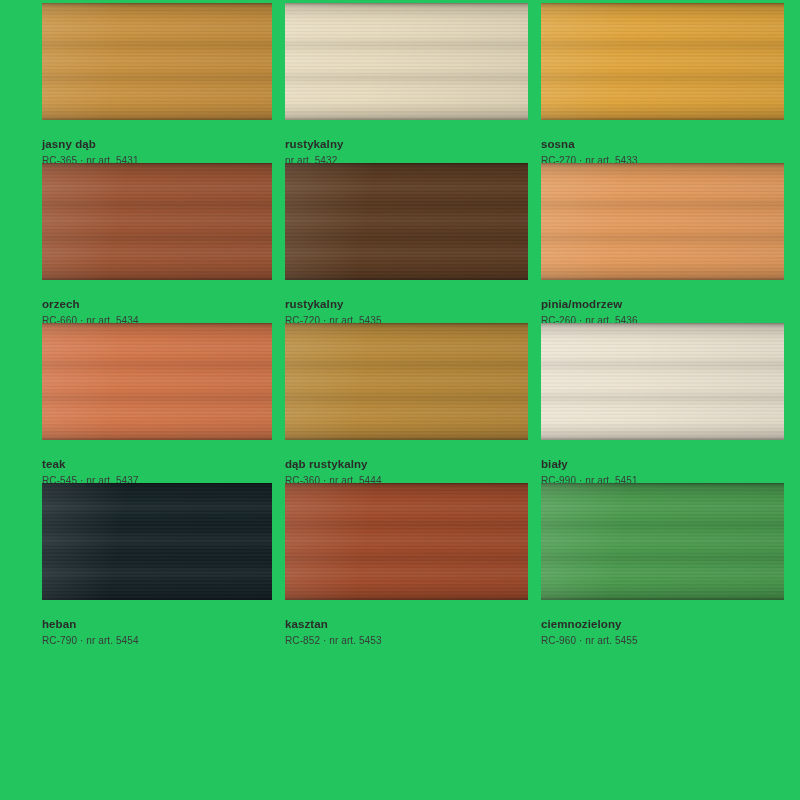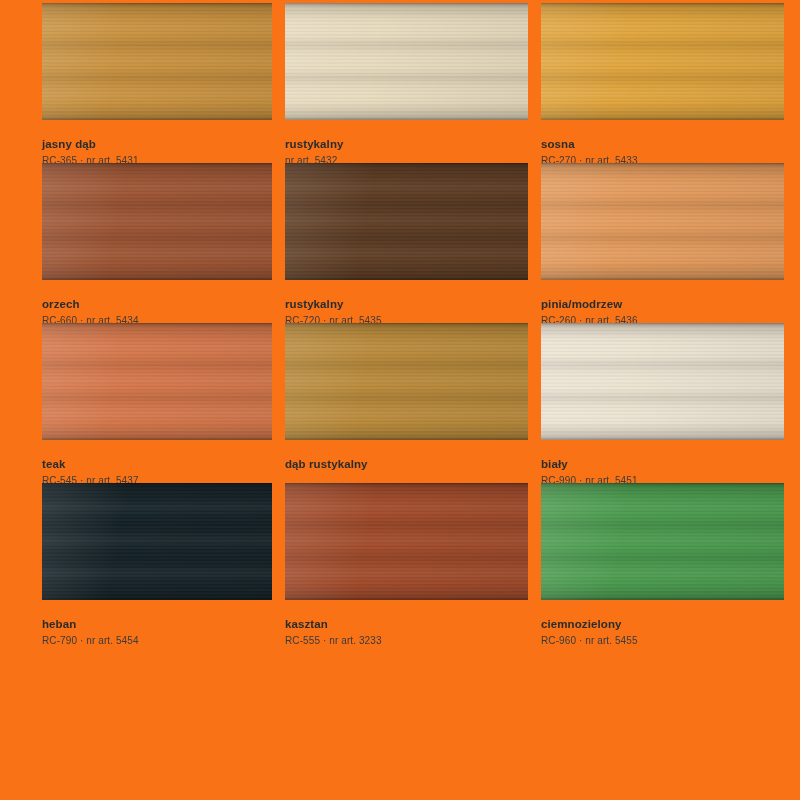--- a/index.html
+++ b/index.html
@@ -5,21 +5,21 @@
   * { box-sizing: border-box; margin: 0; padding: 0; }
   html, body {
     width: 800px; height: 800px;
     background: #ffffff;
     font-family: "Liberation Sans", sans-serif;
     overflow: hidden;
   }
   .sheet {
     position: relative;
     width: 800px; height: 800px;
-    background: #f97316;
+    background: #22c55e;
     padding: 3px 0 0 0;
   }
   .grid {
     display: grid;
     grid-template-columns: 230px 243px 243px;
     grid-auto-rows: 160px;
     column-gap: 13px;
     row-gap: 0px;
     padding-left: 42px;
     padding-right: 16px;
@@ -199,20 +199,21 @@
       <div class="cell">
         <div class="swatch">
           <div class="base" style="background: rgb(184, 137, 58);"></div>
           <div class="figure"></div>
           <div class="grain"></div>
           <div class="edges"></div>
           <div class="sheen"></div>
         </div>
         <div class="caption">
           <div class="cap-name">dąb rustykalny</div>
+          <div class="cap-code">RC-360 · nr art. 5444</div>
         </div>
       </div>
       <div class="cell">
         <div class="swatch">
           <div class="base" style="background: rgb(236, 227, 210);"></div>
           <div class="figure"></div>
           <div class="grain"></div>
           <div class="edges"></div>
           <div class="sheen"></div>
         </div>
@@ -237,21 +238,21 @@
       <div class="cell">
         <div class="swatch">
           <div class="base" style="background: rgb(160, 74, 42);"></div>
           <div class="figure"></div>
           <div class="grain"></div>
           <div class="edges"></div>
           <div class="sheen"></div>
         </div>
         <div class="caption">
           <div class="cap-name">kasztan</div>
-          <div class="cap-code">RC-555 · nr art. 3233</div>
+          <div class="cap-code">RC-852 · nr art. 5453</div>
         </div>
       </div>
       <div class="cell">
         <div class="swatch">
           <div class="base" style="background: rgb(74, 154, 78);"></div>
           <div class="figure"></div>
           <div class="grain"></div>
           <div class="edges"></div>
           <div class="sheen"></div>
         </div>

